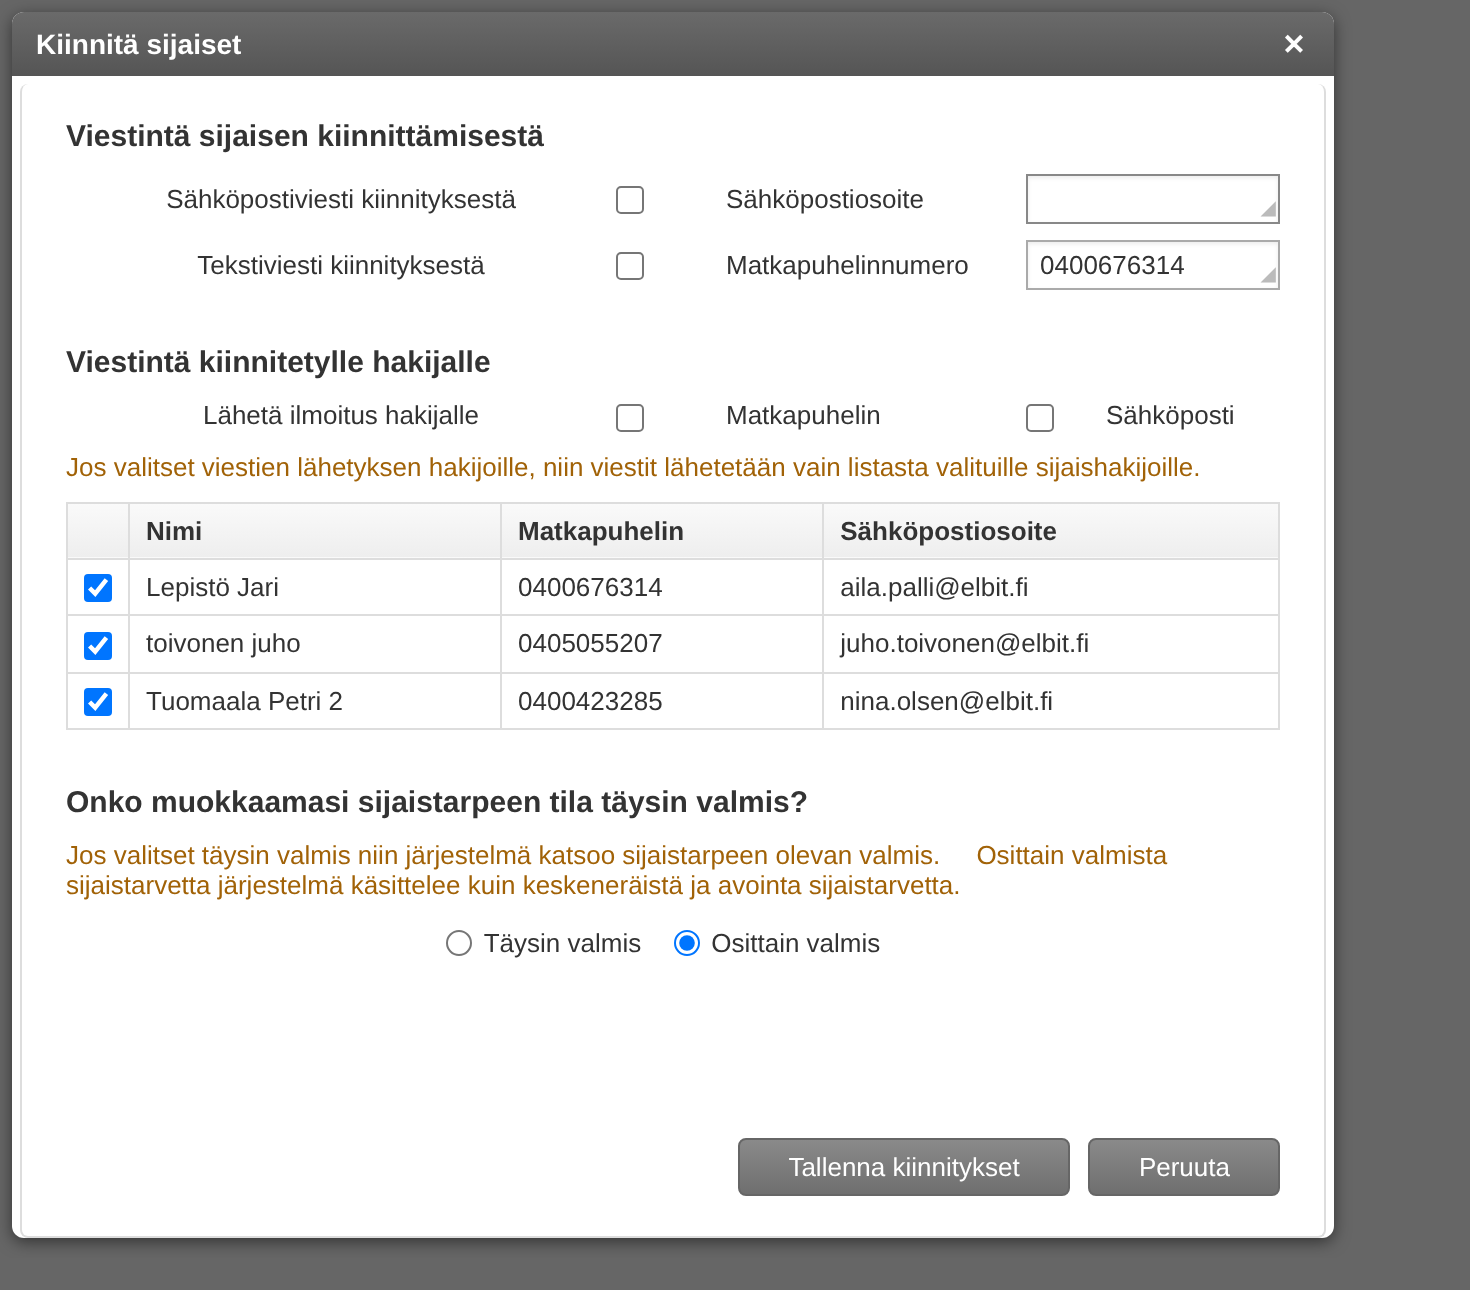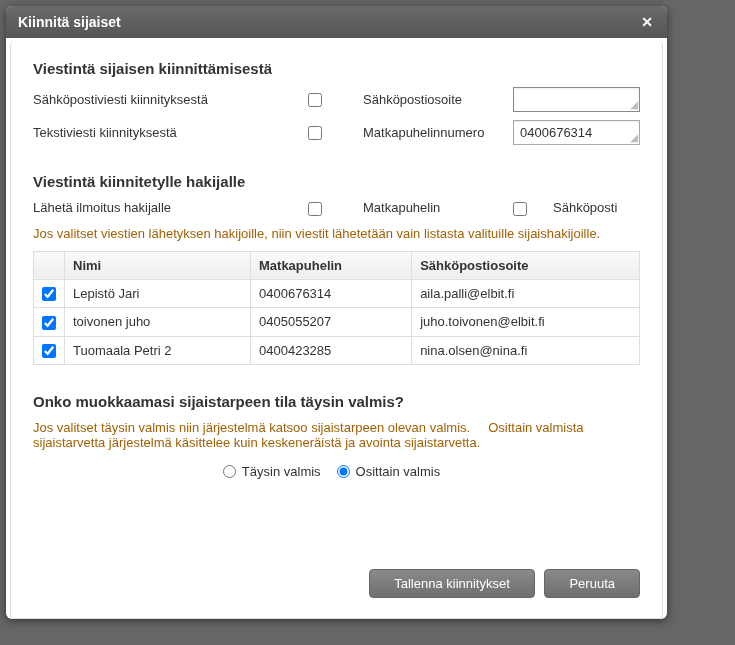--- a/index.html
+++ b/index.html
@@ -48,21 +48,21 @@
   .section-heading {
     font-weight: bold;
     margin: 0 0 10px 0;
     font-size: 15px;
   }
   .row {
     display: flex;
     align-items: center;
     margin-bottom: 8px;
   }
-  .col-label { width: 275px; }
+  .col-label { width: 275px; text-align: center; }
   .col-check { width: 55px; }
   .col-mid   { width: 150px; }
   .col-input { flex: 1; }
   .text-input {
     width: 100%;
     padding: 4px 6px;
     border: 1px solid #aaa;
     background: #fff;
     font-size: 13px;
     color: #333;
@@ -198,21 +198,21 @@
         <tr>
           <td class="check-col"><input type="checkbox" checked="" class="checkbox" style=""></td>
           <td>toivonen juho</td>
           <td>0405055207</td>
           <td>juho.toivonen@elbit.fi</td>
         </tr>
         <tr>
           <td class="check-col"><input type="checkbox" checked="" class="checkbox" style=""></td>
           <td>Tuomaala Petri 2</td>
           <td>0400423285</td>
-          <td>nina.olsen@nina.fi</td>
+          <td>nina.olsen@elbit.fi</td>
         </tr>
       </tbody>
     </table>
 
     <div class="section-heading spacer-top">Onko muokkaamasi sijaistarpeen tila täysin valmis?</div>
     <div class="help-text">
       <span>Jos valitset täysin valmis niin järjestelmä katsoo sijaistarpeen olevan valmis.</span>
       &nbsp;&nbsp;&nbsp;
       <span>Osittain valmista sijaistarvetta järjestelmä käsittelee kuin keskeneräistä ja avointa sijaistarvetta.</span>
     </div>

